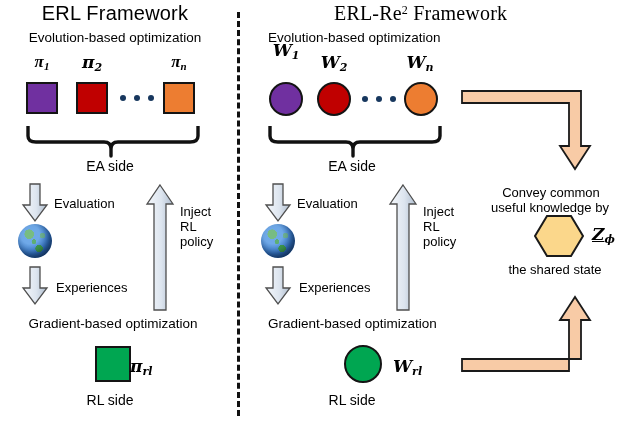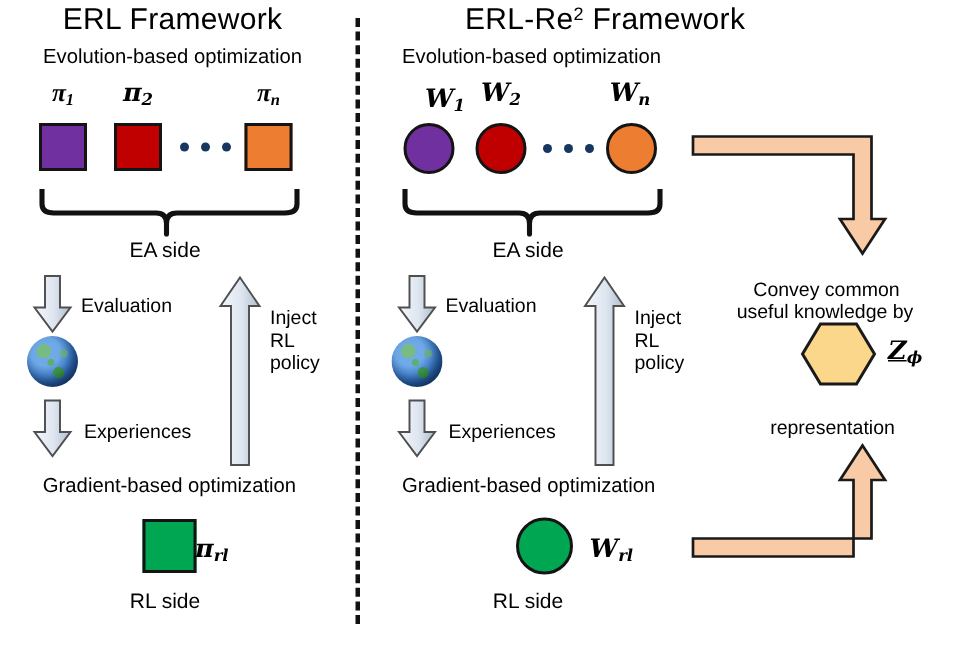--- a/index.html
+++ b/index.html
@@ -143,25 +143,25 @@
 
   <div class="abs sq" style="left:95px;top:346px;width:36px;height:36px;background:#00A651;"></div>
   <div class="abs mathit" style="left:130px;top:356px;">
     <span>π</span><span class="sub-s">rl</span>
   </div>
 
   <div class="abs side-label ctr" style="left:30px;top:392px;width:160px;">RL side</div>
 
   <div class="divider"></div>
 
-  <div class="abs title" style="left:310px;top:2px;"><span>ERL-Re</span><span class="sup2">2</span><span> Framework</span></div>
+  <div class="abs title" style="left:334px;top:2px;font-family:Liberation Serif, serif;"><span>ERL-Re</span><span class="sup2">2</span><span> Framework</span></div>
 
   <div class="abs sub" style="left:268px;top:30px;">Evolution-based optimization</div>
 
-  <div class="abs mathit ctr" style="left:262px;top:56px;width:48px;text-align:right;">
+  <div class="abs mathit ctr" style="left:262px;top:40px;width:48px;">
     <span>W</span><span class="sub-s">1</span>
   </div>
   <div class="abs mathit ctr" style="left:310px;top:52px;width:48px;text-align:center;">
     <span>W</span><span class="sub-s">2</span>
   </div>
   <div class="abs mathit ctr" style="left:396px;top:52px;width:48px;">
     <span>W</span><span class="sub-s">n</span>
   </div>
 
   <div class="abs circ" style="left:269px;top:82px;background:#7030A0;"></div>
@@ -228,21 +228,21 @@
 
   <div class="abs" style="left:533px;top:214px;">
     <svg width="52" height="44" viewBox="0 0 52 44">
       <polygon points="14,2 38,2 50,22 38,42 14,42 2,22" fill="#FBD78B" stroke="#1A1A1A" stroke-width="2"></polygon>
     </svg>
   </div>
   <div class="abs mathit" style="left:592px;top:224px;text-decoration:underline;">
     <span>Z</span><span class="sub-s">ϕ</span>
   </div>
 
-  <div class="abs small-label ctr" style="left:470px;top:277px;width:170px;">representation</div>
+  <div class="abs small-label ctr" style="left:470px;top:262px;width:170px;">the shared state</div>
 
   <div class="abs" style="left:461px;top:296px;">
     <svg width="130" height="78" viewBox="0 0 130 78">
       <path d="M1,63 L1,75 L108,75 L108,24 L99,24 L114,1 L129,24 L120,24 L120,63 Z" fill="#F8CBA6" stroke="#1A1A1A" stroke-width="1.8" stroke-linejoin="miter"></path>
     </svg>
   </div>
 
 
 </div>
 

